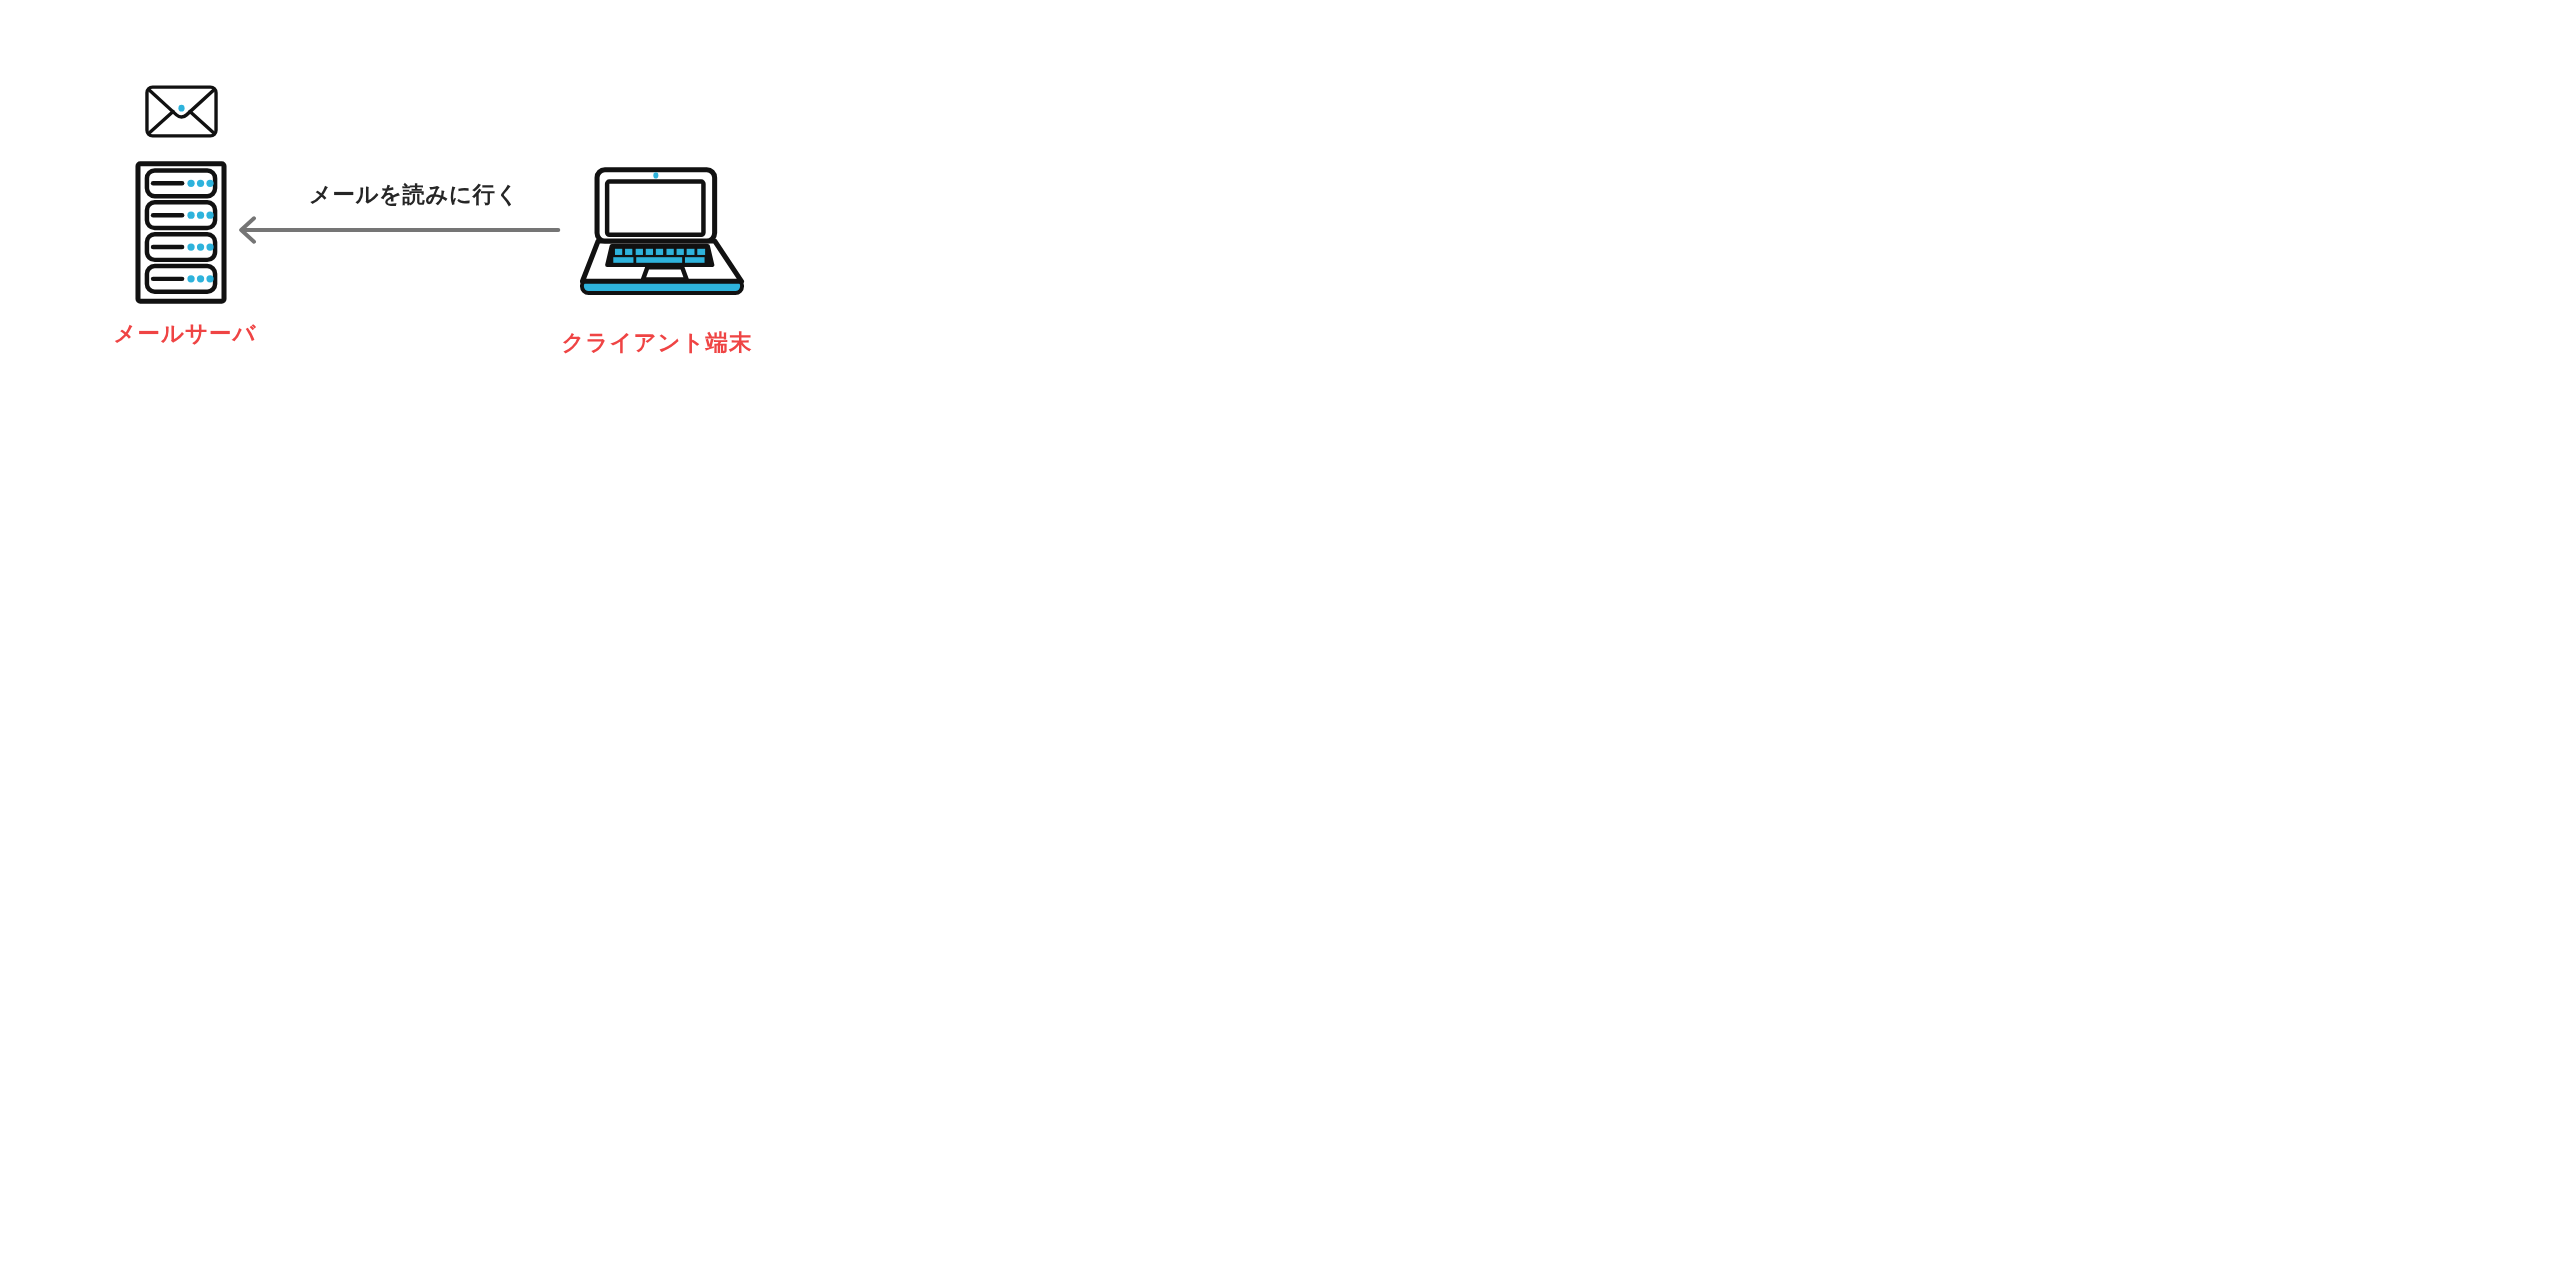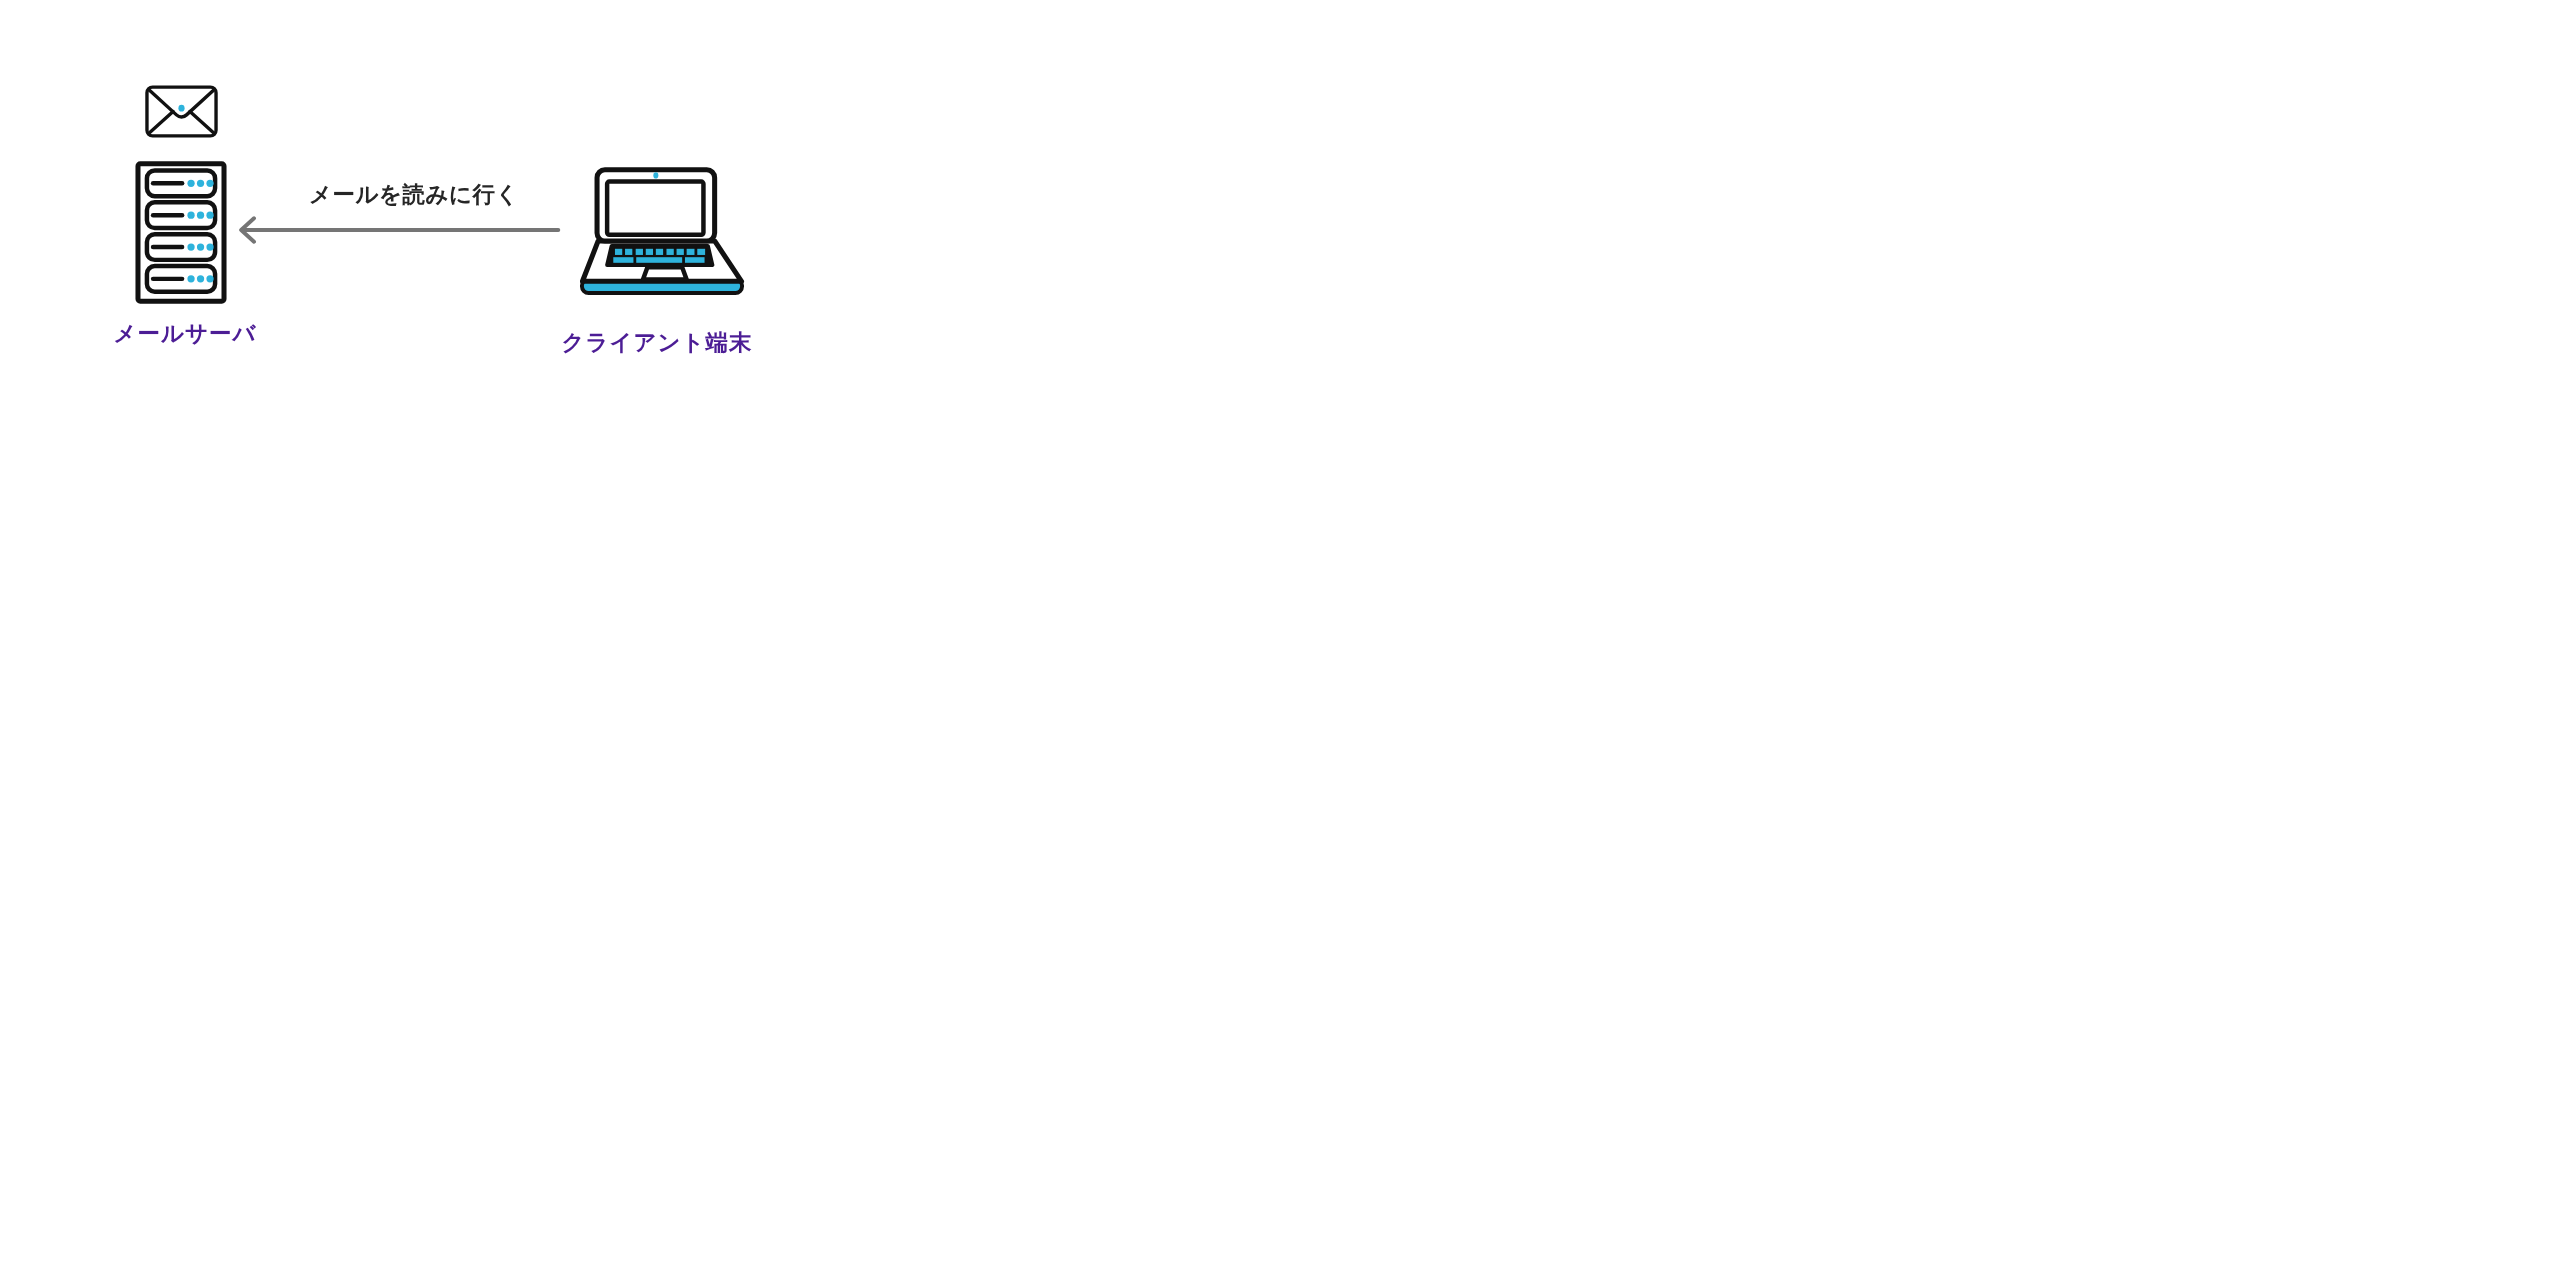--- a/index.html
+++ b/index.html
@@ -14,21 +14,21 @@
     background: #ffffff;
     overflow: hidden;
     font-family: "DejaVu Sans", "Liberation Sans", sans-serif;
   }
   .abs { position: absolute; }
   .node-label {
     position: absolute;
     transform: translateX(-50%);
     font-size: 22.4px;
     font-weight: 700;
-    color: #4c1d95;
+    color: #ef4444;
     letter-spacing: 1.1px;
     white-space: nowrap;
     line-height: 1.1;
   }
   .arrow-label {
     position: absolute;
     transform: translateX(-50%);
     font-size: 22.4px;
     font-weight: 700;
     color: #262626;

